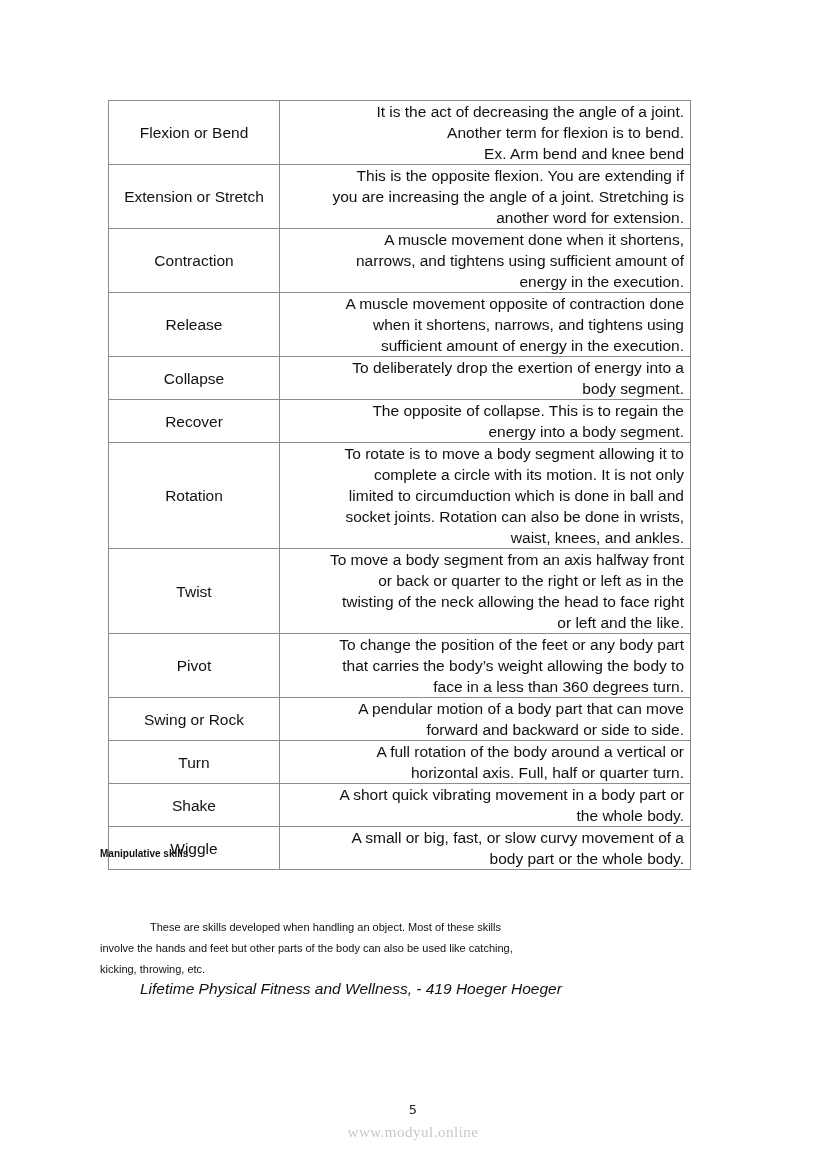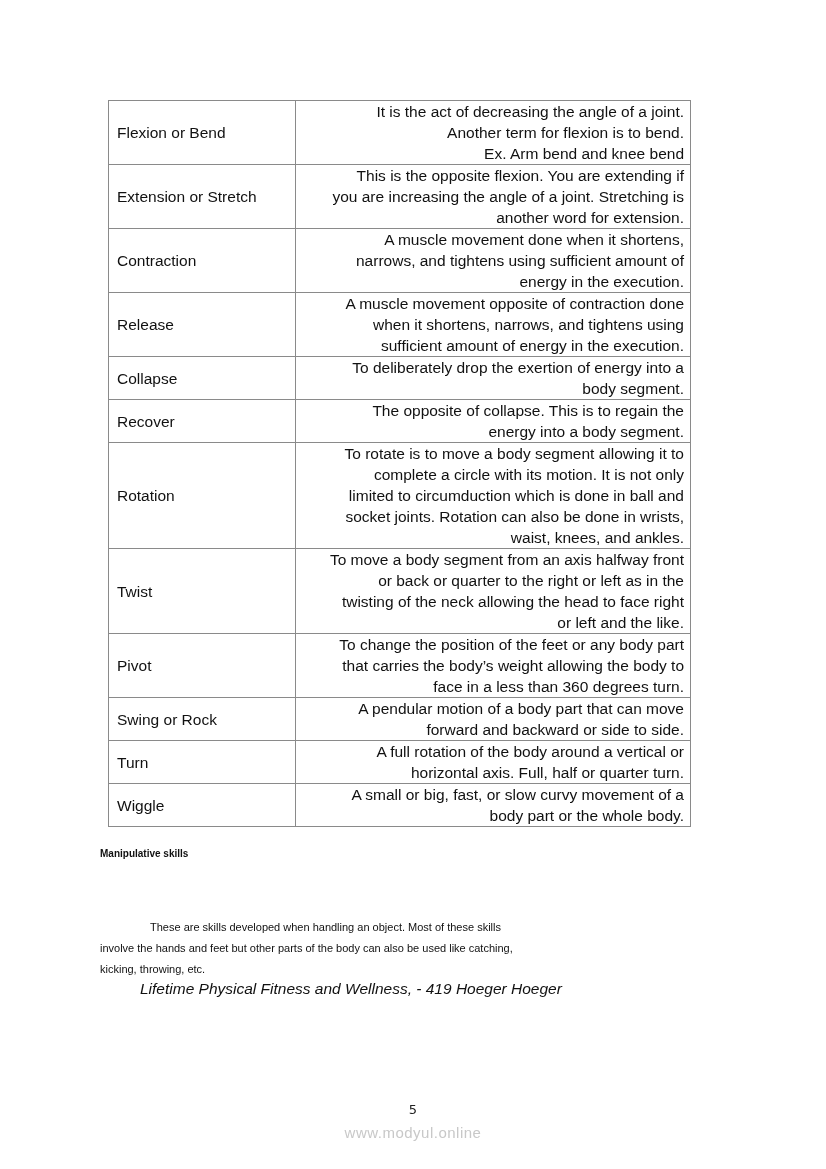--- a/index.html
+++ b/index.html
@@ -14,21 +14,22 @@
       font-size: 15.5px;
       line-height: 21px;
     }
     .movement-table td {
       border: 1px solid #8a8a8a;
       padding: 0 6px;
       vertical-align: middle;
     }
     .movement-table td.term {
       width: 170px;
-      padding: 8px;
+      text-align: center;
+      padding: 0;
     }
     .movement-table td.desc {
       text-align: right;
       padding: 0 6px 0 6px;
     }
     .desc .line { display: block; white-space: nowrap; }
     .section-heading {
       position: absolute; left: 100px; top: 844px;
       font-weight: bold; font-size: 10px; line-height: 20px;
     }
@@ -41,21 +42,21 @@
     .citation {
       position: absolute; left: 140px; top: 978px;
       font-style: italic; font-size: 15.5px; line-height: 21px; white-space: nowrap;
     }
     .page-number {
       position: absolute; left: 0; width: 826px; top: 1102px;
       text-align: center; font-family: "DejaVu Sans", sans-serif; font-size: 13px; color: #222;
     }
     .watermark {
       position: absolute; left: 0; width: 826px; top: 1124px;
-      text-align: center; font-family: Liberation Sans, sans-serif; font-size: 15px;
+      text-align: center; font-family: Liberation Serif, serif; font-size: 15px;
       color: #c8c8c8; letter-spacing: 0.5px;
     }
   </style>
 </head>
 <body>
 
 <table class="movement-table">
   <tbody id="table-body">
       <tr>
         <td class="term">Flexion or Bend</td>
@@ -138,20 +139,27 @@
         </td>
       </tr>
       <tr>
         <td class="term">Turn</td>
         <td class="desc">
           <span class="line">A full rotation of the body around a vertical or</span>
           <span class="line">horizontal axis. Full, half or quarter turn.</span>
         </td>
       </tr>
       <tr>
+        <td class="term">Shake</td>
+        <td class="desc">
+          <span class="line">A short quick vibrating movement in a body part or</span>
+          <span class="line">the whole body.</span>
+        </td>
+      </tr>
+      <tr>
         <td class="term">Wiggle</td>
         <td class="desc">
           <span class="line">A small or big, fast, or slow curvy movement of a</span>
           <span class="line">body part or the whole body.</span>
         </td>
       </tr>
     </tbody>
 </table>
 
 <div class="section-heading">Manipulative skills</div>

